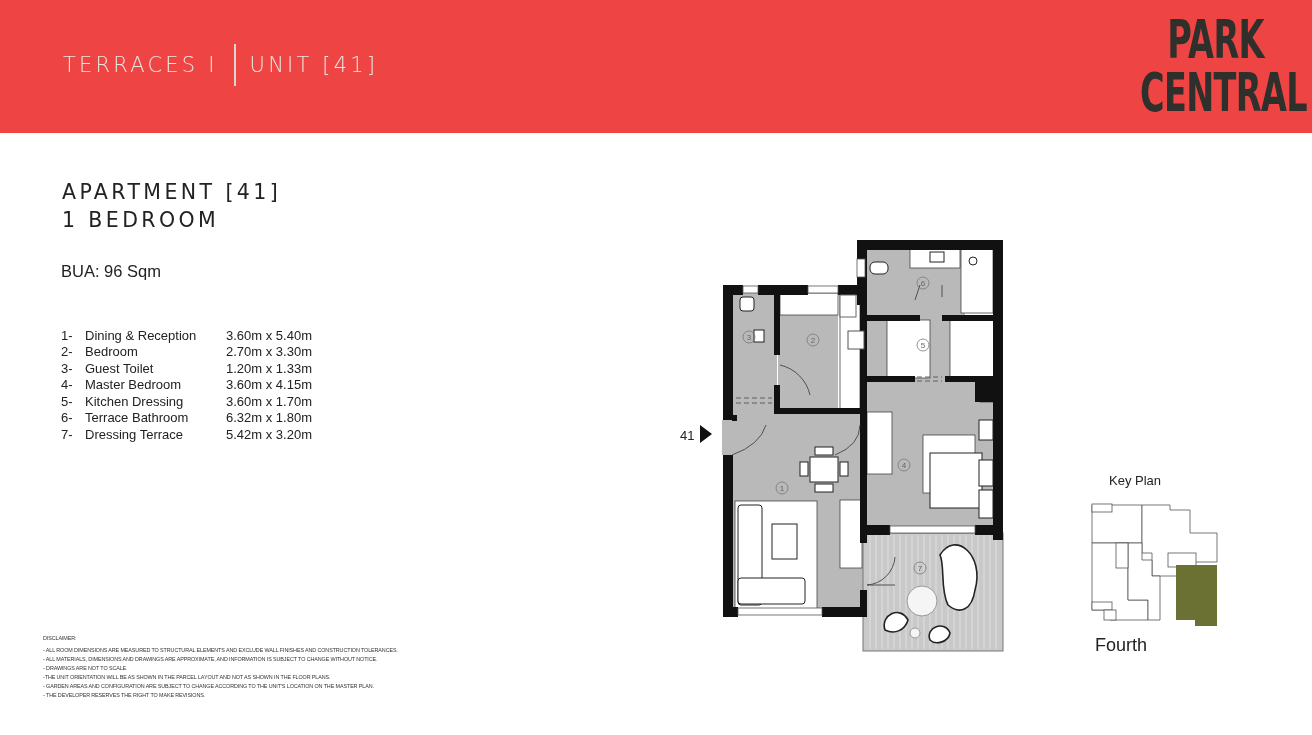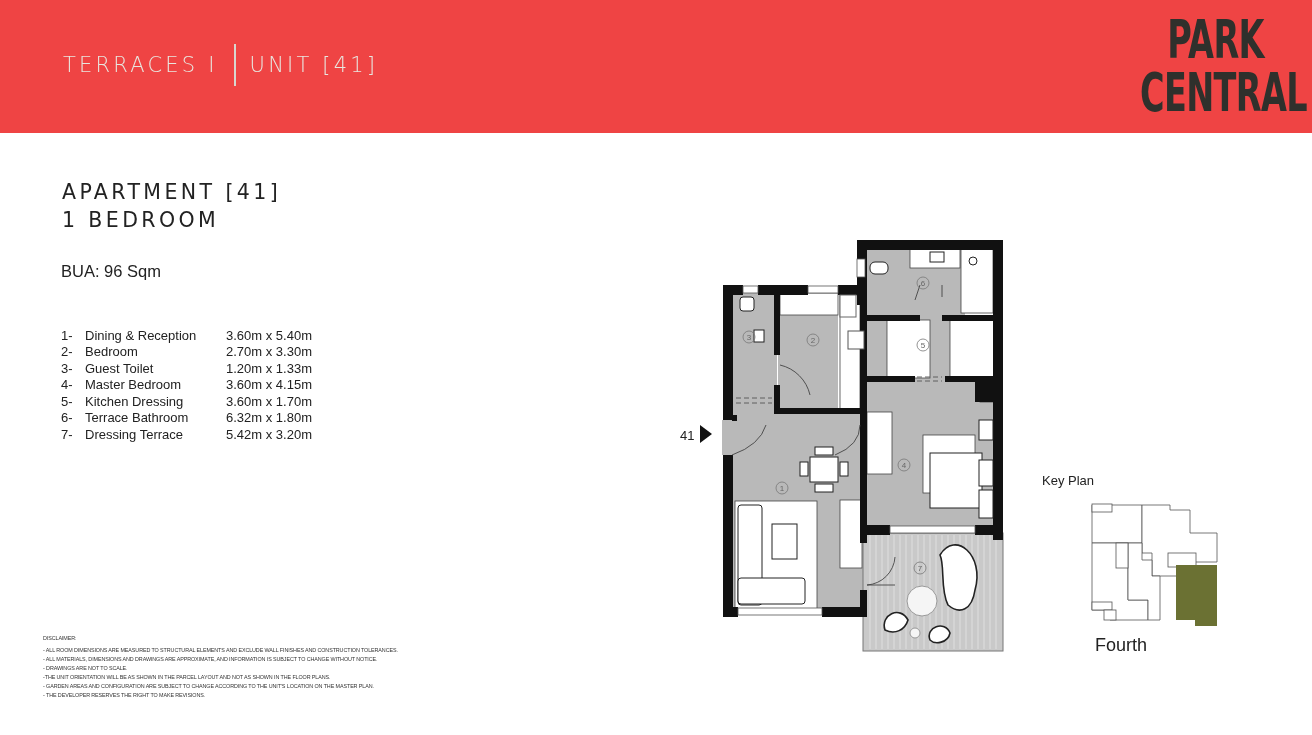--- a/index.html
+++ b/index.html
@@ -22,21 +22,21 @@
   .room .name { width: 141px; }
   .room .dim { width: 90px; }
 
   .disclaimer { position: absolute; left: 43px; top: 634px; font-size: 5.4px; color: #333; line-height: 8.9px; letter-spacing: -0.1px; }
   .disclaimer .dhead { margin-bottom: 3.4px; }
 
   .plan { position: absolute; left: 670px; top: 235px; width: 345px; height: 425px; }
   .unit-marker { position: absolute; left: 680px; top: 425px; display: flex; align-items: flex-end; font-size: 13px; color: #222; }
   .unit-marker .tri { width: 0; height: 0; border-top: 9px solid transparent; border-bottom: 9px solid transparent; border-left: 12px solid #111; margin-left: 6px; }
 
-  .keyplan-label { position: absolute; left: 1042px; top: 473px; font-size: 13px; color: #222; }
+  .keyplan-label { position: absolute; left: 1109px; top: 473px; font-size: 13px; color: #222; }
   .keyplan { position: absolute; left: 1090px; top: 500px; width: 130px; height: 130px; }
   .floor-label { position: absolute; left: 1095px; top: 635px; font-size: 18px; color: #222; }
 </style>
 </head>
 <body>
 
 <div class="header">
   <div class="header-title">
     <span>TERRACES I</span>
     <span class="sep"></span>

